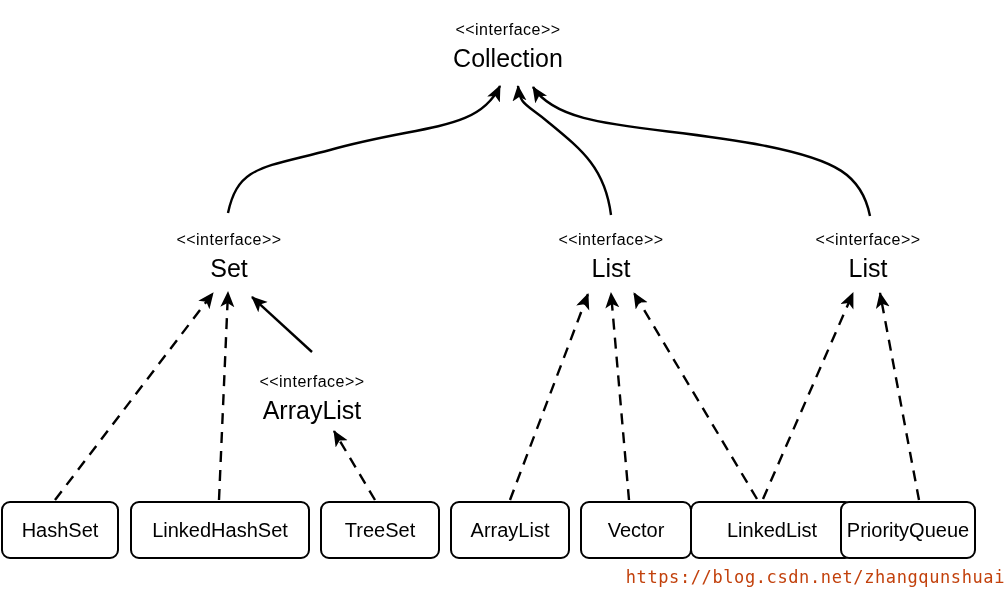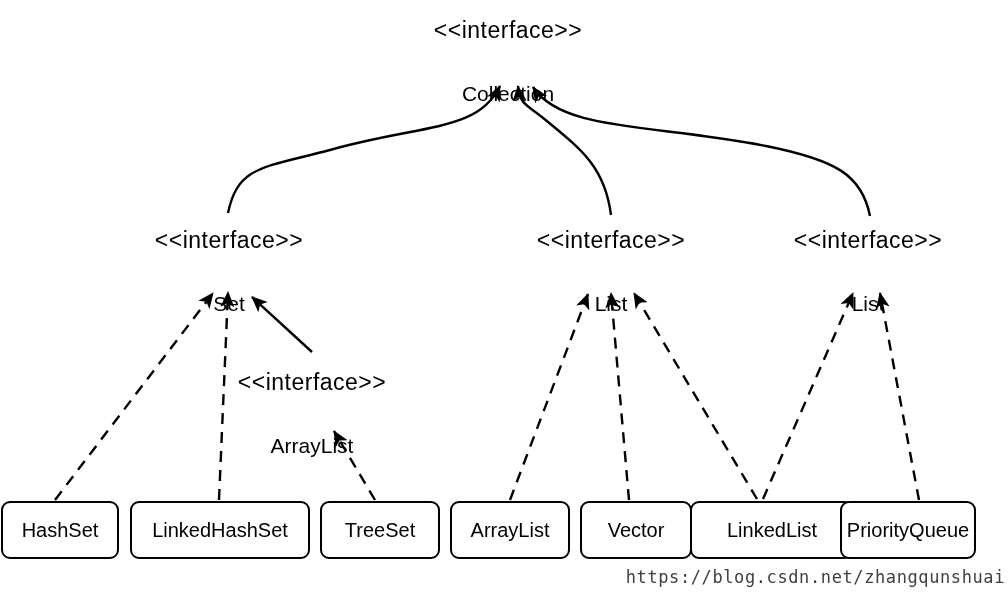--- a/index.html
+++ b/index.html
@@ -35,27 +35,26 @@
   }
   .iface {
     position: absolute;
     transform: translateX(-50%);
     text-align: center;
     white-space: nowrap;
     line-height: 28px;
   }
   .iface .stereo {
     display: block;
-    font-size: 23px;
+    font-size: 16px;
     letter-spacing: 0.5px;
   }
   .iface .iname {
     display: block;
-    font-size: 21px;
-    margin-top: 36px;
+    font-size: 25px;
   }
   .cbox {
     position: absolute;
     height: 58px;
     box-sizing: border-box;
     border: 2.5px solid #000;
     border-radius: 9px;
     background: #ffffff;
     display: flex;
     align-items: center;
@@ -63,21 +62,21 @@
     font-size: 20px;
     white-space: nowrap;
   }
   .watermark {
     position: absolute;
     right: 3px;
     top: 567px;
     font-family: "DejaVu Sans Mono", "Liberation Mono", monospace;
     font-size: 17px;
     letter-spacing: 0.6px;
-    color: #404040;
+    color: #c2410c;
     white-space: nowrap;
   }
 </style>
 </head>
 <body>
 
 <div class="canvas">
 
   <svg id="edges" width="1008" height="597" viewBox="0 0 1008 597">
     <defs>

